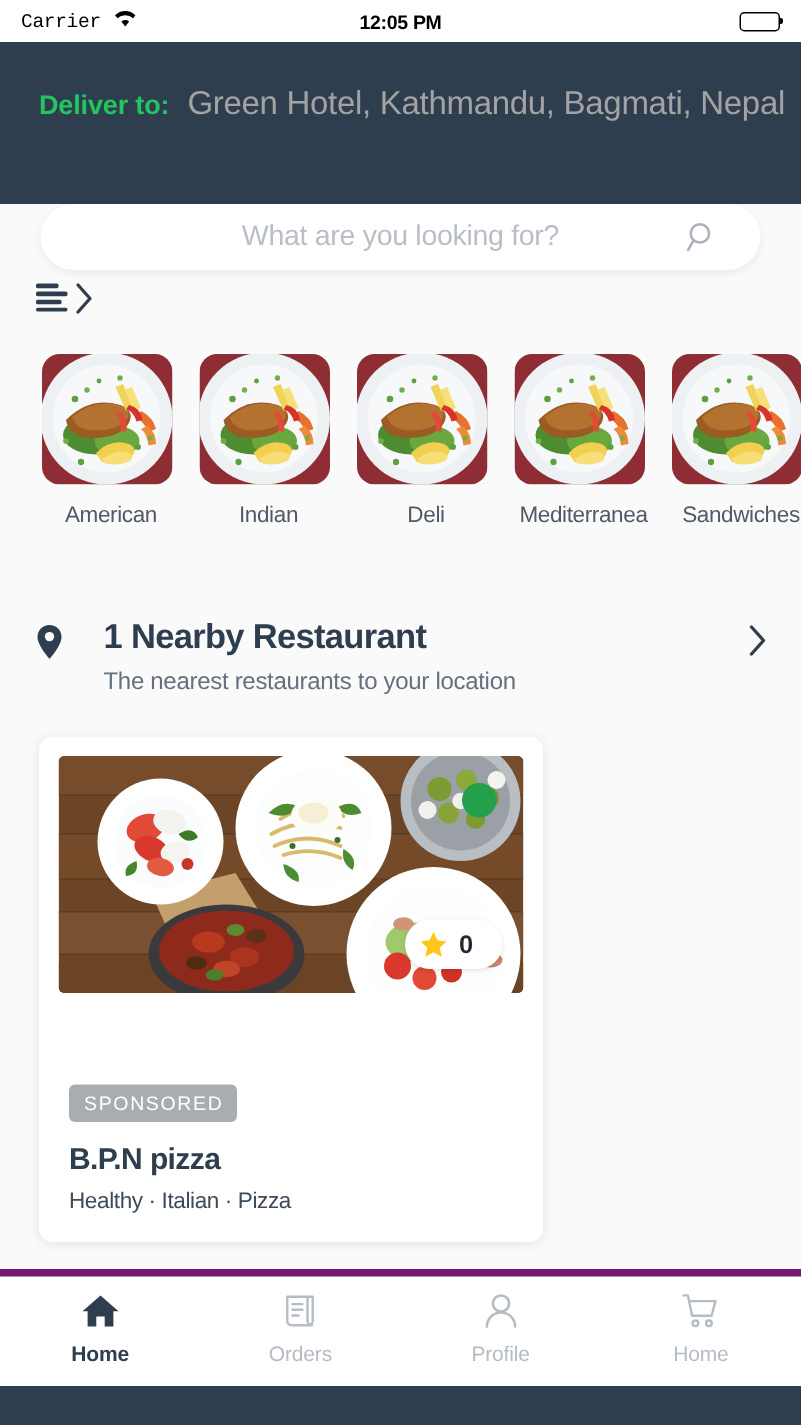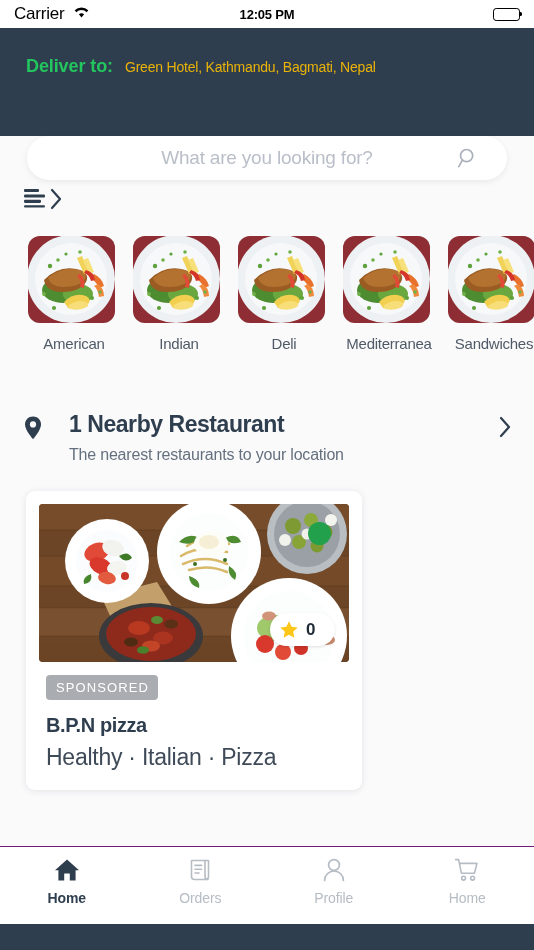--- a/index.html
+++ b/index.html
@@ -26,23 +26,24 @@
     height: 28px;
     flex: 0 0 28px;
     background: #ffffff;
     display: flex;
     align-items: center;
     padding: 0 14px;
     position: relative;
   }
   .sb-left { display: flex; align-items: center; gap: 7px; }
   .sb-carrier {
-    font-size: 17px;
+    font-size: 13px;
     color: #000;
     letter-spacing: -0.2px;
+    font-family: Liberation Mono, monospace;
   }
   .sb-time {
     position: absolute;
     left: 0; right: 0;
     text-align: center;
     font-size: 13px;
     font-weight: bold;
     color: #000;
     letter-spacing: -0.2px;
   }
@@ -89,22 +90,22 @@
     margin-top: 28px;
   }
   .deliver-label {
     color: #22c55e;
     font-size: 18px;
     font-weight: bold;
     letter-spacing: -0.1px;
     white-space: nowrap;
   }
   .deliver-address {
-    color: #eab308;
-    font-size: 14px;
+    color: #a3a3a3;
+    font-size: 22px;
     letter-spacing: -0.2px;
     white-space: nowrap;
   }
 
   
   .searchbar {
     position: absolute;
     left: 27px;
     top: 136px;
     width: 480px;
@@ -258,40 +259,41 @@
   }
   .card-body { padding: 13px 0 19px 20px; }
   .sponsored {
     display: inline-block;
     background: #a9adb2;
     color: #ffffff;
     font-size: 13px;
     letter-spacing: 1.1px;
     padding: 5px 9px 5px 10px;
     border-radius: 4px;
+    margin-top: 48px;
   }
   .card-title {
     margin-top: 14px;
     font-size: 20px;
     font-weight: bold;
     color: #2f3e4e;
     letter-spacing: -0.4px;
   }
   .card-tags {
     margin-top: 7px;
-    font-size: 23px;
+    font-size: 15px;
     color: #3f4a58;
     letter-spacing: -0.25px;
   }
 
   
   .tabbar {
     flex: 0 0 78px;
     background: #ffffff;
-    border-top: 1px solid #701a75;
+    border-top: 5px solid #701a75;
     display: flex;
     align-items: flex-start;
     padding-top: 10px;
   }
   .tab {
     flex: 1 1 0;
     display: flex;
     flex-direction: column;
     align-items: center;
     gap: 7px;

